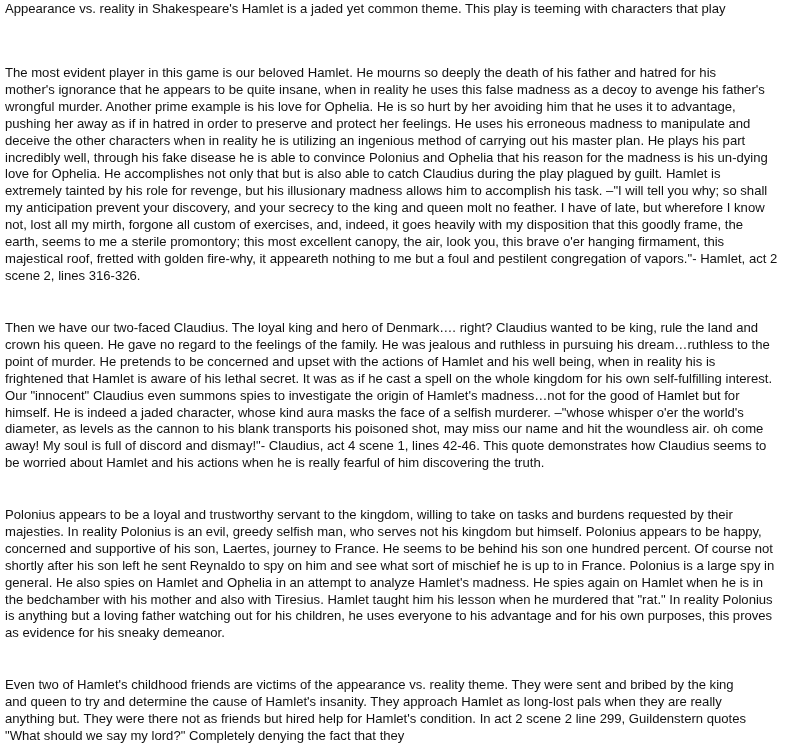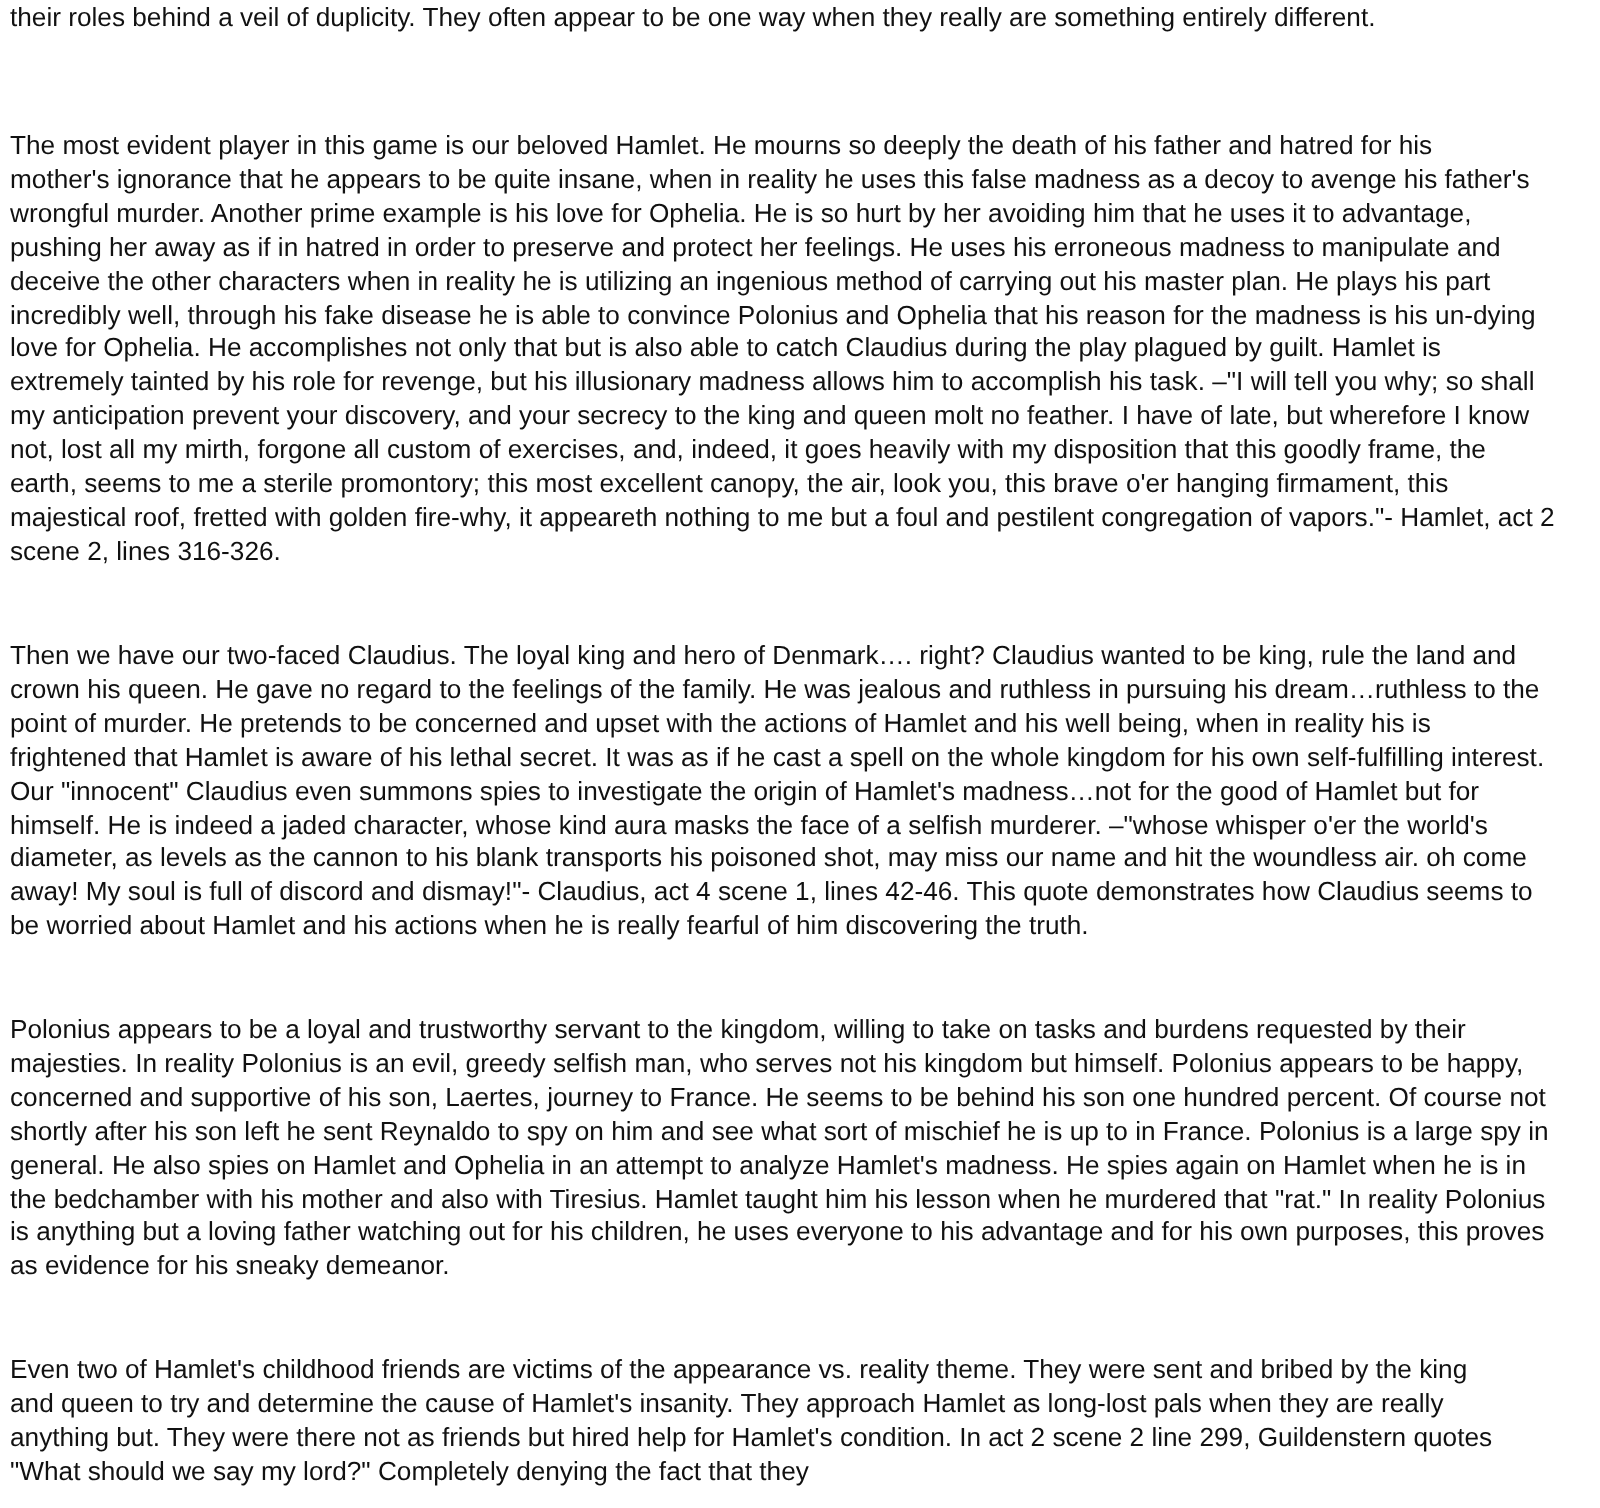--- a/index.html
+++ b/index.html
@@ -9,18 +9,18 @@
     font-size: 13.1px; line-height: 16.9px; color: #111111;
   }
   .doc { position: relative; padding: 0 6px 0 5px; }
   .para { margin: 0; white-space: pre-wrap; }
   .para .line { display: block; white-space: nowrap; }
 </style>
 </head>
 <body>
 
 <div class="doc" id="doc">
-    <div class="para" style="position: absolute; left: 5px; top: 1px;"><span class="line">their roles behind a veil of duplicity. They often appear to be one way when they really are something entirely different.</span></div>
+    <div class="para" style="position: absolute; left: 5px; top: 1px;"><span class="line">   Appearance vs. reality in Shakespeare's Hamlet is a jaded yet common theme. This play is teeming with characters that play</span></div>
     <div class="para" style="position: absolute; left: 5px; top: 65px;"><span class="line">    The most evident player in this game is our beloved Hamlet. He mourns so deeply the death of his father and hatred for his</span><span class="line">mother's ignorance that he appears to be quite insane, when in reality he uses this false madness as a decoy to avenge his father's</span><span class="line">wrongful murder. Another prime example is his love for Ophelia. He is so hurt by her avoiding him that he uses it to advantage,</span><span class="line">pushing her away as if in hatred in order to preserve and protect her feelings. He uses his erroneous madness to manipulate and</span><span class="line">deceive the other characters when in reality he is utilizing an ingenious method of carrying out his master plan. He plays his part</span><span class="line">incredibly well, through his fake disease he is able to convince Polonius and Ophelia that his reason for the madness is his un-dying</span><span class="line">love for Ophelia. He accomplishes not only that but is also able to catch Claudius during the play plagued by guilt. Hamlet is</span><span class="line">extremely tainted by his role for revenge, but his illusionary madness allows him to accomplish his task. –"I will tell you why; so shall</span><span class="line">my anticipation prevent your discovery, and your secrecy to the king and queen molt no feather. I have of late, but wherefore I know</span><span class="line">not, lost all my mirth, forgone all custom of exercises, and, indeed, it goes heavily with my disposition that this goodly frame, the</span><span class="line">earth, seems to me a sterile promontory; this most excellent canopy, the air, look you, this brave o'er hanging firmament, this</span><span class="line">majestical roof, fretted with golden fire-why, it appeareth nothing to me but a foul and pestilent congregation of vapors."- Hamlet, act 2</span><span class="line">scene 2, lines 316-326.</span></div>
     <div class="para" style="position: absolute; left: 5px; top: 320px;"><span class="line">    Then we have our two-faced Claudius. The loyal king and hero of Denmark…. right? Claudius wanted to be king, rule the land and</span><span class="line">crown his queen. He gave no regard to the feelings of the family. He was jealous and ruthless in pursuing his dream…ruthless to the</span><span class="line">point of murder. He pretends to be concerned and upset with the actions of Hamlet and his well being, when in reality his is</span><span class="line">frightened that Hamlet is aware of his lethal secret. It was as if he cast a spell on the whole kingdom for his own self-fulfilling interest.</span><span class="line">Our "innocent" Claudius even summons spies to investigate the origin of Hamlet's madness…not for the good of Hamlet but for</span><span class="line">himself. He is indeed a jaded character, whose kind aura masks the face of a selfish murderer. –"whose whisper o'er the world's</span><span class="line">diameter, as levels as the cannon to his blank transports his poisoned shot, may miss our name and hit the woundless air. oh come</span><span class="line">away! My soul is full of discord and dismay!"- Claudius, act 4 scene 1, lines 42-46. This quote demonstrates how Claudius seems to</span><span class="line">be worried about Hamlet and his actions when he is really fearful of him discovering the truth.</span></div>
     <div class="para" style="position: absolute; left: 5px; top: 507px;"><span class="line">    Polonius appears to be a loyal and trustworthy servant to the kingdom, willing to take on tasks and burdens requested by their</span><span class="line">majesties. In reality Polonius is an evil, greedy selfish man, who serves not his kingdom but himself. Polonius appears to be happy,</span><span class="line">concerned and supportive of his son, Laertes, journey to France. He seems to be behind his son one hundred percent. Of course not</span><span class="line">shortly after his son left he sent Reynaldo to spy on him and see what sort of mischief he is up to in France. Polonius is a large spy in</span><span class="line">general. He also spies on Hamlet and Ophelia in an attempt to analyze Hamlet's madness. He spies again on Hamlet when he is in</span><span class="line">the bedchamber with his mother and also with Tiresius. Hamlet taught him his lesson when he murdered that "rat." In reality Polonius</span><span class="line">is anything but a loving father watching out for his children, he uses everyone to his advantage and for his own purposes, this proves</span><span class="line">as evidence for his sneaky demeanor.</span></div>
     <div class="para" style="position: absolute; left: 5px; top: 677px;"><span class="line">    Even two of Hamlet's childhood friends are victims of the appearance vs. reality theme. They were sent and bribed by the king</span><span class="line">and queen to try and determine the cause of Hamlet's insanity. They approach Hamlet as long-lost pals when they are really</span><span class="line">anything but. They were there not as friends but hired help for Hamlet's condition. In act 2 scene 2 line 299, Guildenstern quotes</span><span class="line">"What should we say my lord?" Completely denying the fact that they</span></div>
   </div>
 
 </body></html>

